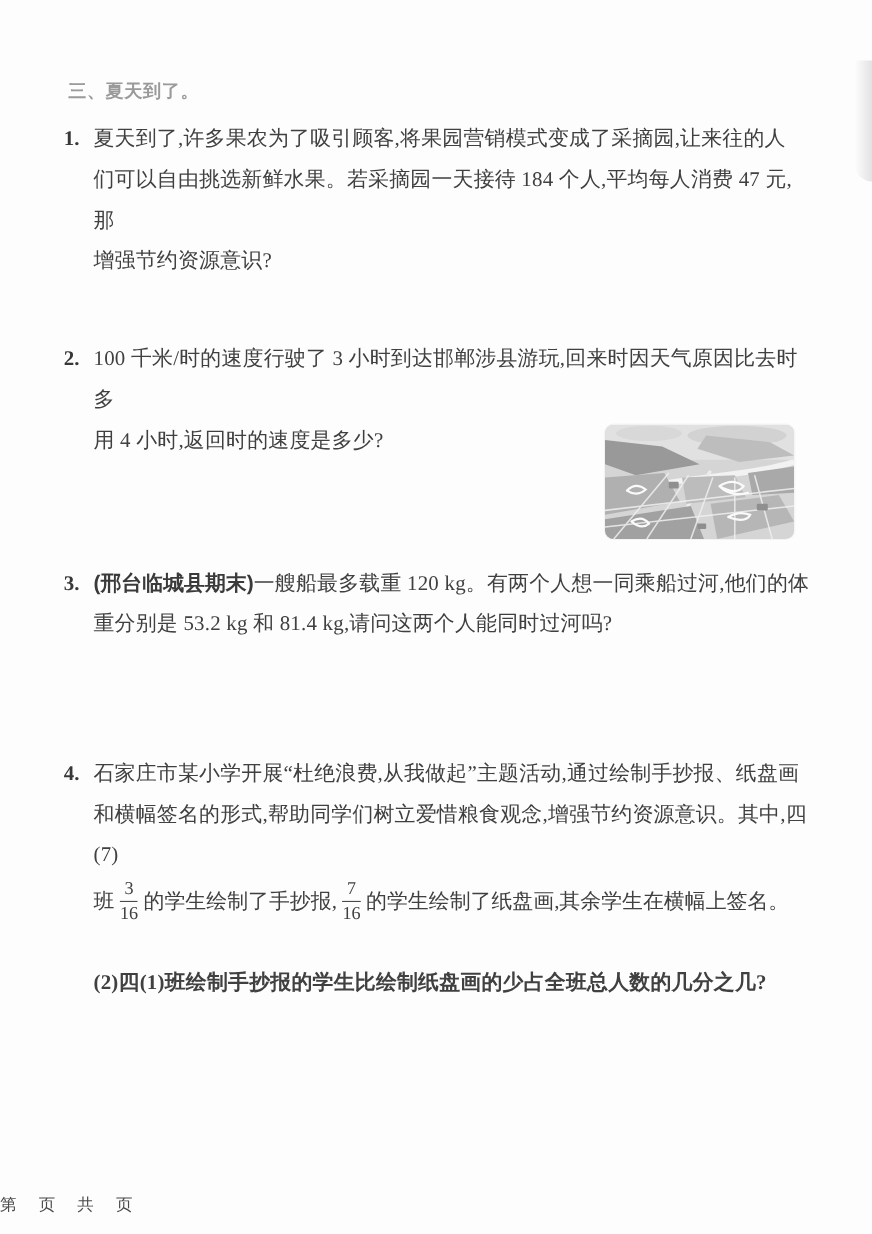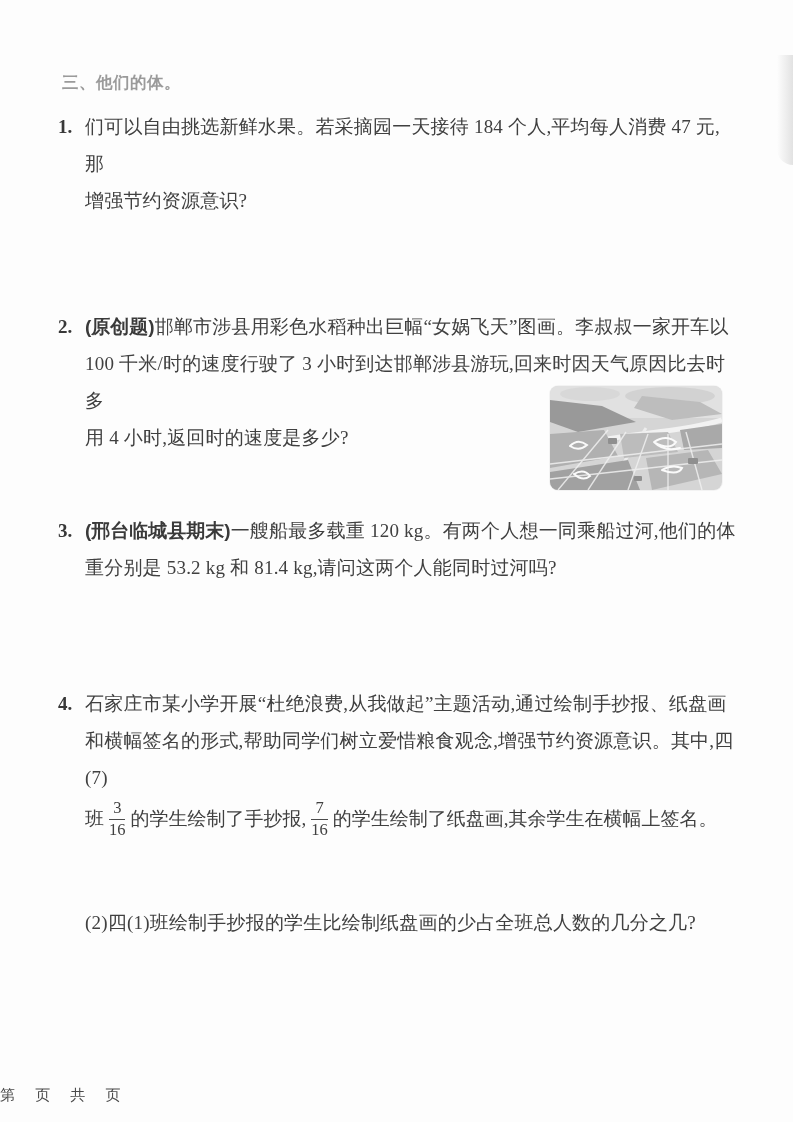--- a/index.html
+++ b/index.html
@@ -40,48 +40,48 @@
     padding-left:27px;display:flex;align-items:center;height:46px;line-height:normal;
   }
   .frac{
     display:inline-flex;flex-direction:column;align-items:center;
     font-size:16.5px;line-height:1.15;margin:0 5px;color:#404040;
   }
   .frac .frac-num{padding:0 4px 1px;border-bottom:1.4px solid #4a4a4a;}
   .frac .frac-den{padding-top:1px;text-align:right;}
   .sub-q{padding-left:27px;letter-spacing:.2px;}
   .sub-q1{margin-top:2px;}
-  .sub-q2{margin-top:62px;}
+  .sub-q2{margin-top:33px;font-weight:bold;}
   .photo{
     position:absolute;left:550px;top:386px;width:172px;height:104px;
     border-radius:8px;overflow:hidden;box-shadow:0 0 0 1px rgba(0,0,0,0.04);
   }
   .photo svg{display:block;}
   .page-footer{
     position:absolute;left:0;top:1086px;width:100%;text-align:left;
     font-family:"Liberation Sans","DejaVu Sans",sans-serif;
     font-size:15px;color:#4b4b4b;letter-spacing:8px;
   }
 </style>
 </head>
 <body>
 
 <div class="page-shade"></div>
 
-<div class="section-heading">三、他们的体。</div>
+<div class="section-heading">三、夏天到了。</div>
 
 <div class="question" id="q1">
   <span class="q-num">1.</span>
+  <div class="q-line">夏天到了,许多果农为了吸引顾客,将果园营销模式变成了采摘园,让来往的人</div>
   <div class="q-line">们可以自由挑选新鲜水果。若采摘园一天接待 184 个人,平均每人消费 47 元,那</div>
   <div class="q-line">增强节约资源意识?</div>
 </div>
 
 <div class="question" id="q2">
   <span class="q-num">2.</span>
-  <div class="q-line"><span class="q-tag">(原创题)</span><span>邯郸市涉县用彩色水稻种出巨幅“女娲飞天”图画。李叔叔一家开车以</span></div>
   <div class="q-line">100 千米/时的速度行驶了 3 小时到达邯郸涉县游玩,回来时因天气原因比去时多</div>
   <div class="q-line">用 4 小时,返回时的速度是多少?</div>
 </div>
 
 <div class="photo">
   <svg width="172" height="104" viewBox="0 0 172 104" xmlns="http://www.w3.org/2000/svg">
     <rect width="172" height="104" fill="#d5d5d5"></rect>
     <rect width="172" height="32" fill="#e1e1e1"></rect>
     <ellipse cx="120" cy="10" rx="45" ry="9" fill="#d2d2d2"></ellipse>
     <ellipse cx="40" cy="8" rx="30" ry="7" fill="#d8d8d8"></ellipse>

